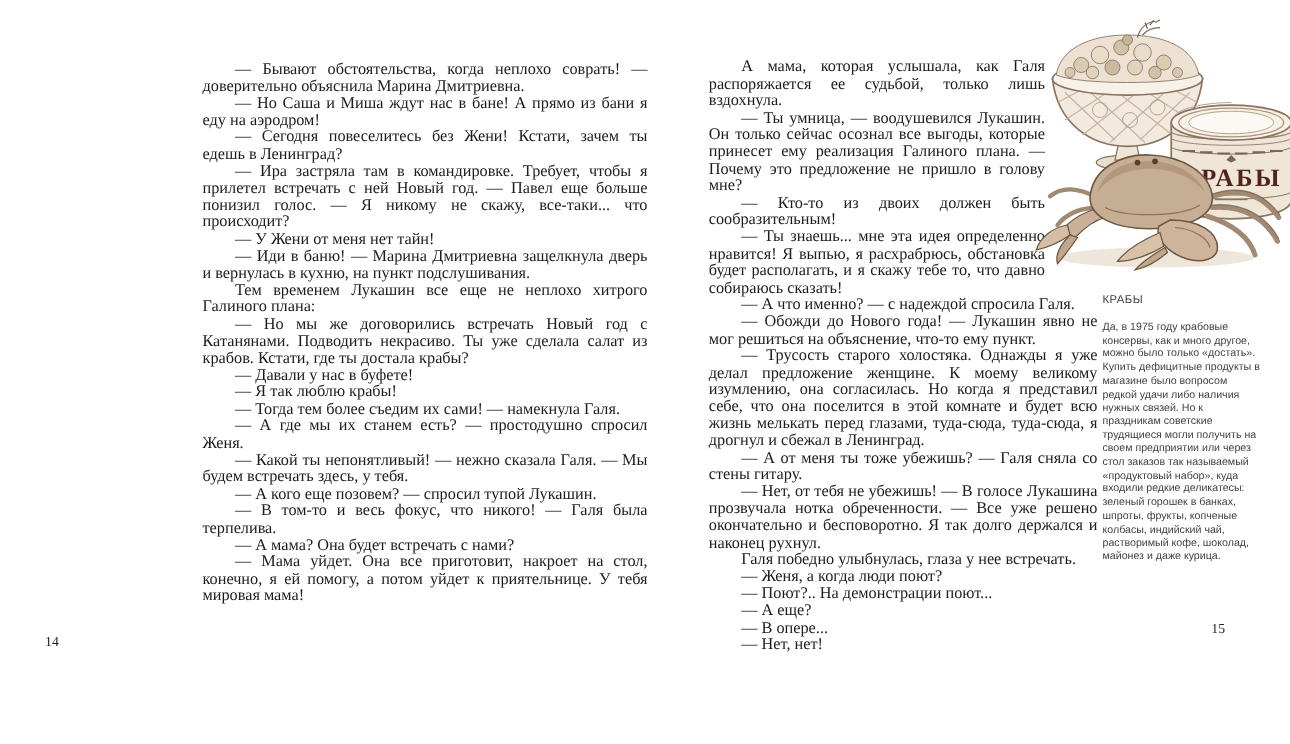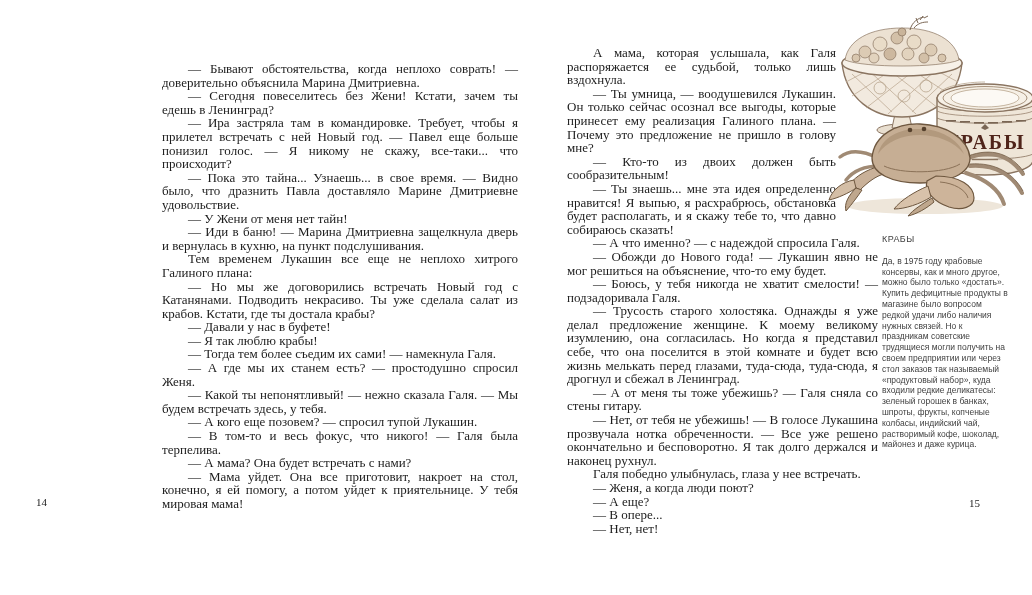--- a/index.html
+++ b/index.html
@@ -2,45 +2,45 @@
 <html lang="ru"><head>
 <meta charset="utf-8">
 <style>
   html,body { margin:0; padding:0; background:#ffffff; }
   .book-spread {
     position:relative; width:1032px; height:595px; background:#ffffff;
     font-family:"Liberation Serif", serif; color:#1c1c1c; overflow:hidden;
   }
   .text-col { position:absolute; text-align:justify; font-size:13px; line-height:13.6px; }
   .text-col p { margin:0; text-indent:26px; }
-  #left-col  { left:162px; top:62px; width:356px; }
+  #left-col  { left:162px; top:48px; width:356px; }
   #right-col { left:567px; top:46px; width:311px; }
   .wrap-spacer { float:right; width:42px; height:178px; }
   .sidebar {
     position:absolute; left:882px; top:234px; width:126px;
     font-family:"Liberation Sans", sans-serif; font-size:8.5px; line-height:10.8px;
     color:#3f3f3f; text-align:left;
   }
   .sidebar .sb-title { margin:0 0 11px 0; font-size:9px; font-weight:400; letter-spacing:.4px; }
   .sidebar .sb-body { margin:0; }
   .pagenum { position:absolute; font-size:11px; color:#222; }
-  #pn-left  { left:36px;  top:496px; }
+  #pn-left  { left:36px;  top:508px; }
   #pn-right { left:969px; top:497px; }
   .illustration { position:absolute; left:820px; top:8px; width:212px; height:210px; }
 </style>
 </head>
 <body>
 
 <div class="book-spread">
 
   <div class="text-col" id="left-col">
       <p>— Бывают обстоятельства, когда неплохо соврать! — доверительно объяснила Марина Дмитриевна.</p>
+      <p>— Но Саша и Миша ждут нас в бане! А прямо из бани я еду на аэродром!</p>
       <p>— Сегодня повеселитесь без Жени! Кстати, зачем ты едешь в Ленинград?</p>
       <p>— Ира застряла там в командировке. Требует, чтобы я прилетел встречать с ней Новый год. — Павел еще больше понизил голос. — Я никому не скажу, все-таки... что происходит?</p>
-      <p>— Пока это тайна... Узнаешь... в свое время. — Видно было, что дразнить Павла доставляло Марине Дмитриевне удовольствие.</p>
       <p>— У Жени от меня нет тайн!</p>
       <p>— Иди в баню! — Марина Дмитриевна защелкнула дверь и вернулась в кухню, на пункт подслушивания.</p>
       <p>Тем временем Лукашин все еще не неплохо хитрого Галиного плана:</p>
       <p>— Но мы же договорились встречать Новый год с Катанянами. Подводить некрасиво. Ты уже сделала салат из крабов. Кстати, где ты достала крабы?</p>
       <p>— Давали у нас в буфете!</p>
       <p>— Я так люблю крабы!</p>
       <p>— Тогда тем более съедим их сами! — намекнула Галя.</p>
       <p>— А где мы их станем есть? — простодушно спросил Женя.</p>
       <p>— Какой ты непонятливый! — нежно сказала Галя. — Мы будем встречать здесь, у тебя.</p>
       <p>— А кого еще позовем? — спросил тупой Лукашин.</p>
@@ -50,27 +50,27 @@
     </div>
 
   <div class="text-col" id="right-col">
     <div class="wrap-spacer"></div>
 
   <p>А мама, которая услышала, как Галя распоряжается ее судьбой, только лишь вздохнула.</p>
       <p>— Ты умница, — воодушевился Лукашин. Он только сейчас осознал все выгоды, которые принесет ему реализация Галиного плана. — Почему это предложение не пришло в голову мне?</p>
       <p>— Кто-то из двоих должен быть сообразительным!</p>
       <p>— Ты знаешь... мне эта идея определенно нравится! Я выпью, я расхрабрюсь, обстановка будет располагать, и я скажу тебе то, что давно собираюсь сказать!</p>
       <p>— А что именно? — с надеждой спросила Галя.</p>
-      <p>— Обожди до Нового года! — Лукашин явно не мог решиться на объяснение, что-то ему будет.</p>
-      <p>— Боюсь, у тебя никогда не хватит смелости! — подзадоривала Галя.</p>
+      <p>— Обожди до Нового года! — Лукашин явно не мог решиться на объяснение, что-то ему пункт.</p>
       <p>— Трусость старого холостяка. Однажды я уже делал предложение женщине. К моему великому изумлению, она согласилась. Но когда я представил себе, что она поселится в этой комнате и будет всю жизнь мелькать перед глазами, туда-сюда, туда-сюда, я дрогнул и сбежал в Ленинград.</p>
       <p>— А от меня ты тоже убежишь? — Галя сняла со стены гитару.</p>
       <p>— Нет, от тебя не убежишь! — В голосе Лукашина прозвучала нотка обреченности. — Все уже решено окончательно и бесповоротно. Я так долго держался и наконец рухнул.</p>
       <p>Галя победно улыбнулась, глаза у нее встречать.</p>
       <p>— Женя, а когда люди поют?</p>
+      <p>— Поют?.. На демонстрации поют...</p>
       <p>— А еще?</p>
       <p>— В опере...</p>
       <p>— Нет, нет!</p>
     </div>
 
   <svg class="illustration" viewBox="0 0 212 210">
 
     <ellipse cx="105" cy="198" rx="78" ry="8" fill="#eee6da"></ellipse>
 
     <g>

